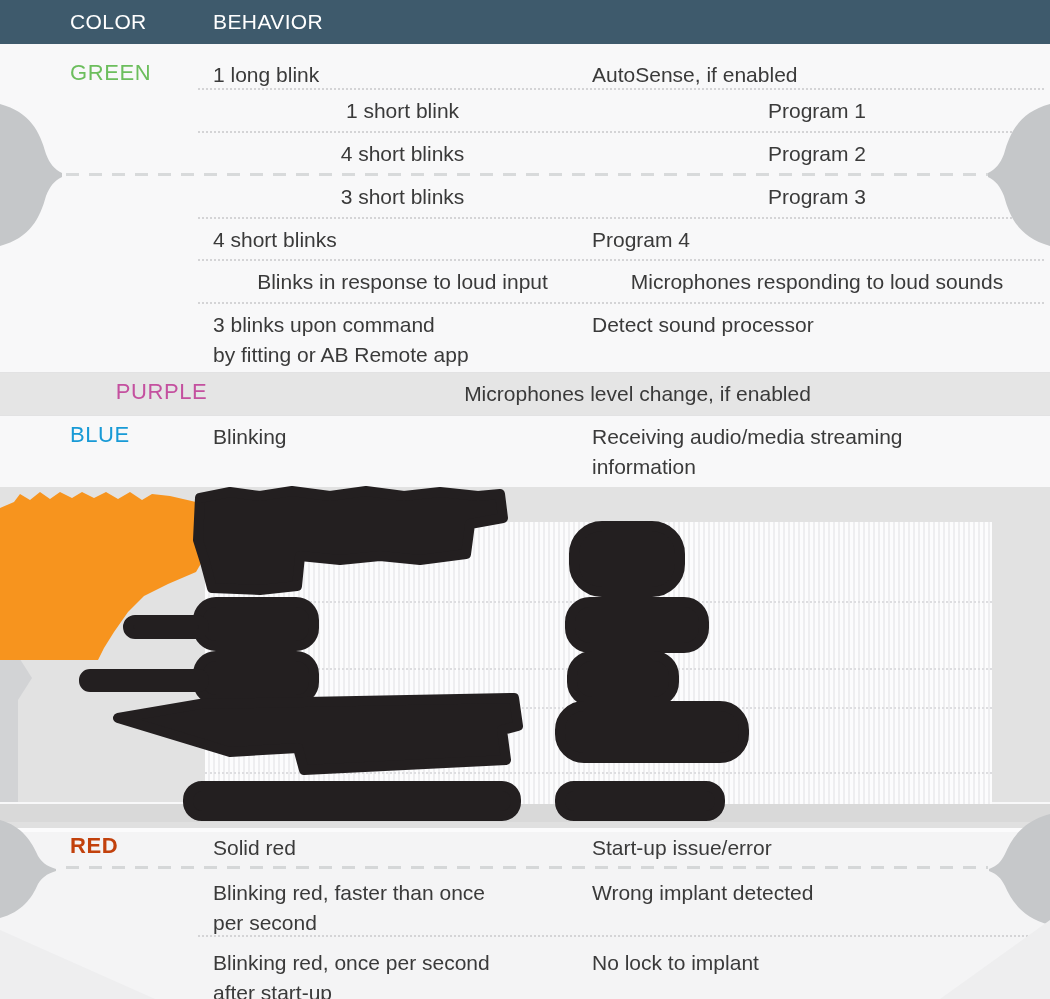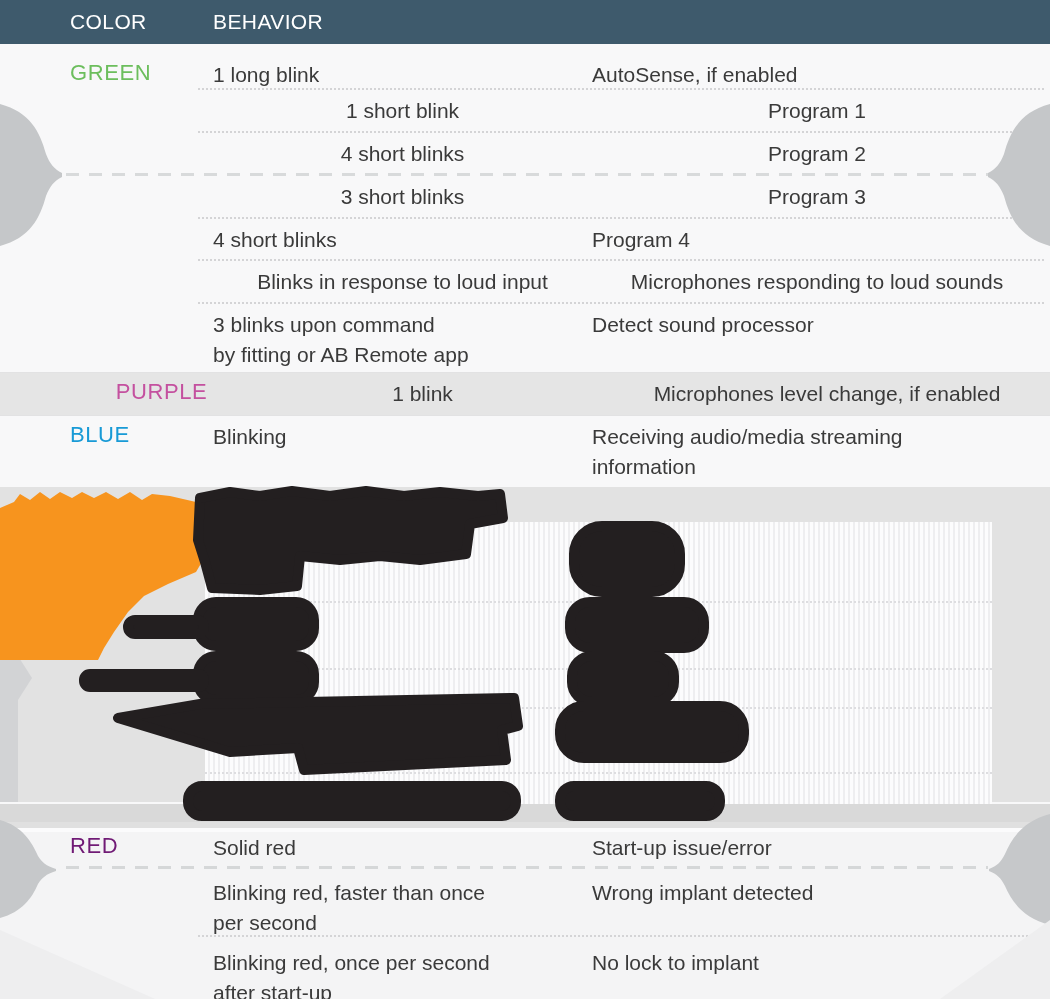--- a/index.html
+++ b/index.html
@@ -25,21 +25,21 @@
   .h69{height:69px;padding-top:6px;box-sizing:border-box;}
   .h64{height:64px;padding-top:6px;box-sizing:border-box;}
   .h40{height:40px;padding-top:5px;box-sizing:border-box;}
   .h69b{height:69px;padding-top:10px;box-sizing:border-box;}
   .h62{height:62px;padding-top:11px;box-sizing:border-box;}
   .dot::after{content:"";position:absolute;left:198px;right:6px;bottom:0;border-bottom:2px dotted #d4d4d6;}
   .lbl{font-size:22px;letter-spacing:.6px;}
   .lbl.green{color:#6cbe5d;}
   .lbl.purple{color:#c4509f;}
   .lbl.blue{color:#189ad6;}
-  .lbl.red{color:#701a75;}
+  .lbl.red{color:#c2410c;font-weight:bold;}
   .purple-row{background:#e5e5e5;padding-left:20px;}
 
   
   .hr{position:absolute;left:0;width:1050px;height:1px;background:#e2e2e3;}
 
   
   .dash{position:absolute;height:3px;background:repeating-linear-gradient(90deg,#d8dadb 0 13px,transparent 13px 23px);}
   .dash.top{left:66px;right:62px;top:173px;}
   .dash.bottom{left:66px;right:62px;top:866px;background:repeating-linear-gradient(90deg,#d5d7d8 0 13px,transparent 13px 23px);}
 
@@ -102,21 +102,20 @@
     </div>
     <div class="row h69">
       <div class="c1"></div>
       <div class="c2 cell">3 blinks upon command
 by fitting or AB Remote app</div>
       <div class="c3 cell">Detect sound processor</div>
     </div>
 
     <div class="row h43 purple-row">
       <div class="c1"><span class="lbl purple">PURPLE</span></div>
-      <div class="c2 cell">1 blink</div>
       <div class="c3 cell">Microphones level change, if enabled</div>
     </div>
 
     <div class="row h64">
       <div class="c1"><span class="lbl blue">BLUE</span></div>
       <div class="c2 cell">Blinking</div>
       <div class="c3 cell">Receiving audio/media streaming
 information</div>
     </div>
   </div>

